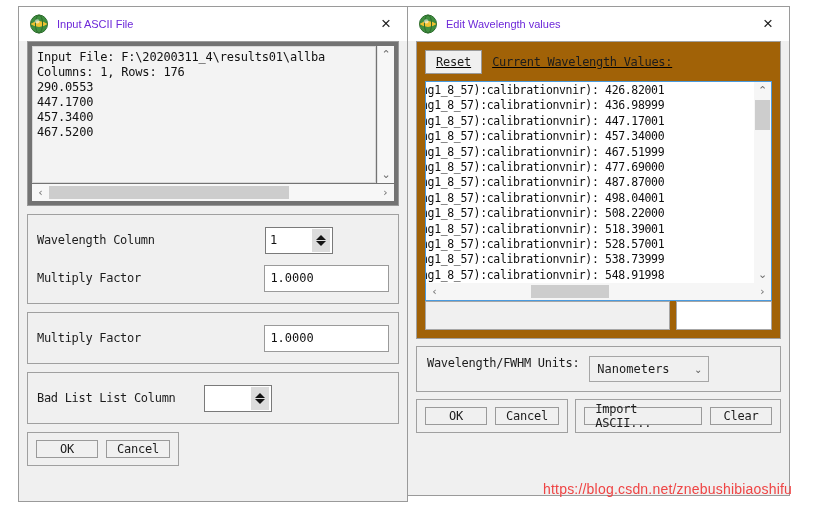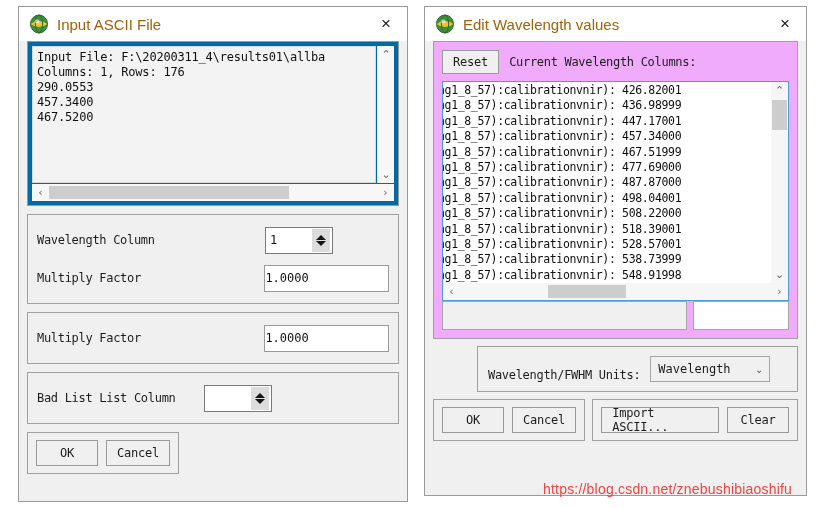--- a/index.html
+++ b/index.html
@@ -14,40 +14,40 @@
     font-family: "Liberation Sans", sans-serif;
     overflow: hidden;
   }
   .dialog {
     position: absolute;
     background: #f0f0f0;
     border: 1px solid #9a9a9a;
     box-sizing: border-box;
   }
   #dlg-left  { left: 18px;  top: 6px;  width: 390px; height: 496px; }
-  #dlg-right { left: 424px; top: 6px;  width: 383px; height: 490px; }
+  #dlg-right { left: 407px; top: 6px;  width: 383px; height: 490px; }
 
   
   .titlebar {
     height: 34px;
     background: #ffffff;
     display: flex;
     align-items: center;
     padding: 0 4px 0 10px;
     box-sizing: border-box;
   }
   .app-icon {
     width: 20px; height: 20px;
     flex: 0 0 20px;
     margin-right: 8px;
   }
   .title-text {
     flex: 1 1 auto;
-    font-size: 15px;
-    color: #a16207;
+    font-size: 11px;
+    color: #6d28d9;
     white-space: nowrap;
     overflow: hidden;
   }
   .close-btn {
     width: 34px; height: 30px;
     flex: 0 0 34px;
     display: flex;
     align-items: center;
     justify-content: center;
     color: #1a1a1a;
@@ -58,21 +58,21 @@
 
   
   .left-body {
     padding: 0 8px 8px 8px;
     box-sizing: border-box;
   }
   .textbox-wrap {
     position: relative;
     height: 165px;
     border: 1px solid #9a9a9a;
-    background: #0369a1;
+    background: #737373;
     box-sizing: border-box;
     padding: 3px;
   }
   .textbox-inner {
     position: absolute;
     left: 4px; top: 4px;
     right: 22px; bottom: 22px;
     background: #f3f3f3;
     border: 1px solid #d8d8d8;
     overflow: hidden;
@@ -190,34 +190,35 @@
   .textfield {
     width: 125px; height: 27px;
     background: #ffffff;
     border: 1px solid #9a9a9a;
     box-sizing: border-box;
     display: flex;
     align-items: center;
     font-family: "DejaVu Sans Mono", "Liberation Mono", monospace;
     font-size: 12px;
     color: #101010;
+    padding-left: 5px;
   }
 
   .btn-bar {
     border: 1px solid #a0a0a0;
     background: #f0f0f0;
     margin-top: 8px;
     padding: 7px 8px;
     display: inline-flex;
     gap: 8px;
     box-sizing: border-box;
   }
   .btn {
     min-width: 62px;
-    height: 26px;
+    height: 18px;
     background: #f0f0f0;
     border: 1px solid #9a9a9a;
     box-sizing: border-box;
     display: flex;
     align-items: center;
     justify-content: center;
     font-family: "DejaVu Sans Mono", "Liberation Mono", monospace;
     font-size: 12px;
     color: #1c1c1c;
     padding: 0 10px;
@@ -225,23 +226,24 @@
     letter-spacing: -0.2px;
   }
 
   
   .right-body {
     padding: 0 8px 8px 8px;
     box-sizing: border-box;
   }
   .rpanel {
     border: 1px solid #a0a0a0;
-    background: #f0abfc;
+    background: #a16207;
     box-sizing: border-box;
     padding: 8px;
+    text-decoration: underline;
   }
   .reset-row {
     display: flex;
     align-items: center;
     gap: 10px;
     margin-bottom: 7px;
   }
   .list-wrap {
     position: relative;
     height: 220px;
@@ -317,24 +319,23 @@
     background: #ffffff;
     border: 1px solid #a6a6a6;
     box-sizing: border-box;
   }
   .units-panel {
     border: 1px solid #a0a0a0;
     background: #f0f0f0;
     margin-top: 7px;
     padding: 9px 10px;
     display: flex;
-    align-items: flex-end;
+    align-items: flex-start;
     gap: 10px;
     box-sizing: border-box;
-    margin-left: 44px;
   }
   .select {
     width: 120px; height: 26px;
     background: #f0f0f0;
     border: 1px solid #a6a6a6;
     box-sizing: border-box;
     display: flex;
     align-items: center;
     justify-content: space-between;
     padding: 0 6px 0 7px;
@@ -395,20 +396,21 @@
   </div>
 
   <div class="left-body">
 
     
     <div class="textbox-wrap">
       <div class="textbox-inner">
         <div class="line">Input File: F:\20200311_4\results01\allba</div>
         <div class="line">Columns: 1, Rows: 176</div>
         <div class="line">290.0553</div>
+        <div class="line">447.1700</div>
         <div class="line">457.3400</div>
         <div class="line">467.5200</div>
       </div>
       <div class="vscroll">
         <span class="sb-arrow">⌃</span>
         <span class="sb-arrow">⌄</span>
       </div>
       <div class="hscroll">
         <span class="sb-arrow">‹</span>
         <span class="hthumb-track">
@@ -481,21 +483,21 @@
     <span class="title-text">Edit Wavelength values</span>
     <span class="close-btn">×</span>
   </div>
 
   <div class="right-body">
 
     <div class="rpanel">
 
       <div class="reset-row">
         <span class="btn" style="min-width:52px;height:24px;">Reset</span>
-        <span class="field-label">Current Wavelength Columns:</span>
+        <span class="field-label">Current Wavelength Values:</span>
       </div>
 
       <div class="list-wrap">
         <div class="list-inner">
           <div class="line">ng1_8_57):calibrationvnir): 426.82001</div>
           <div class="line">ng1_8_57):calibrationvnir): 436.98999</div>
           <div class="line">ng1_8_57):calibrationvnir): 447.17001</div>
           <div class="line">ng1_8_57):calibrationvnir): 457.34000</div>
           <div class="line">ng1_8_57):calibrationvnir): 467.51999</div>
           <div class="line">ng1_8_57):calibrationvnir): 477.69000</div>
@@ -527,21 +529,21 @@
       <div class="edit-row">
         <span class="edit-left"></span>
         <span class="edit-right"></span>
       </div>
 
     </div>
 
     <div class="units-panel">
       <span class="field-label">Wavelength/FWHM Units:</span>
       <span class="select">
-        <span>Wavelength</span>
+        <span>Nanometers</span>
         <span class="chev">⌄</span>
       </span>
     </div>
 
     <div class="right-btn-row">
       <span class="btn-group">
         <span class="btn">OK</span>
         <span class="btn">Cancel</span>
       </span>
       <span class="btn-group">

